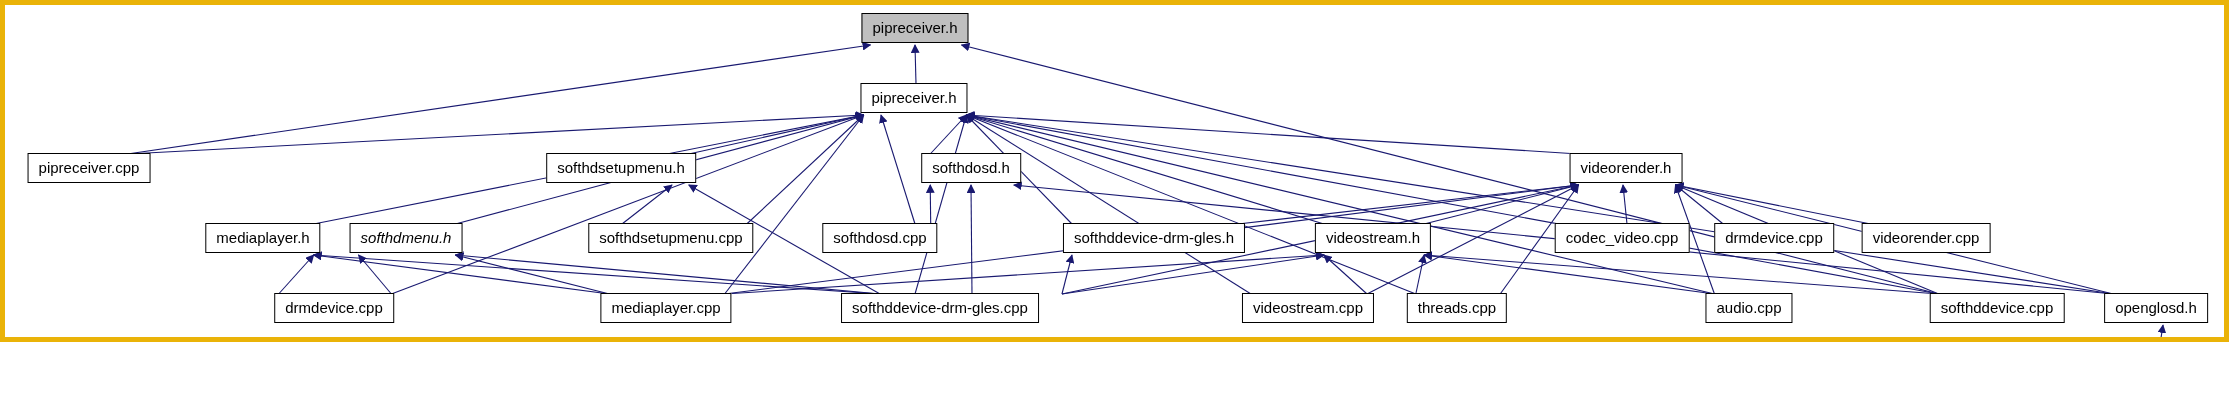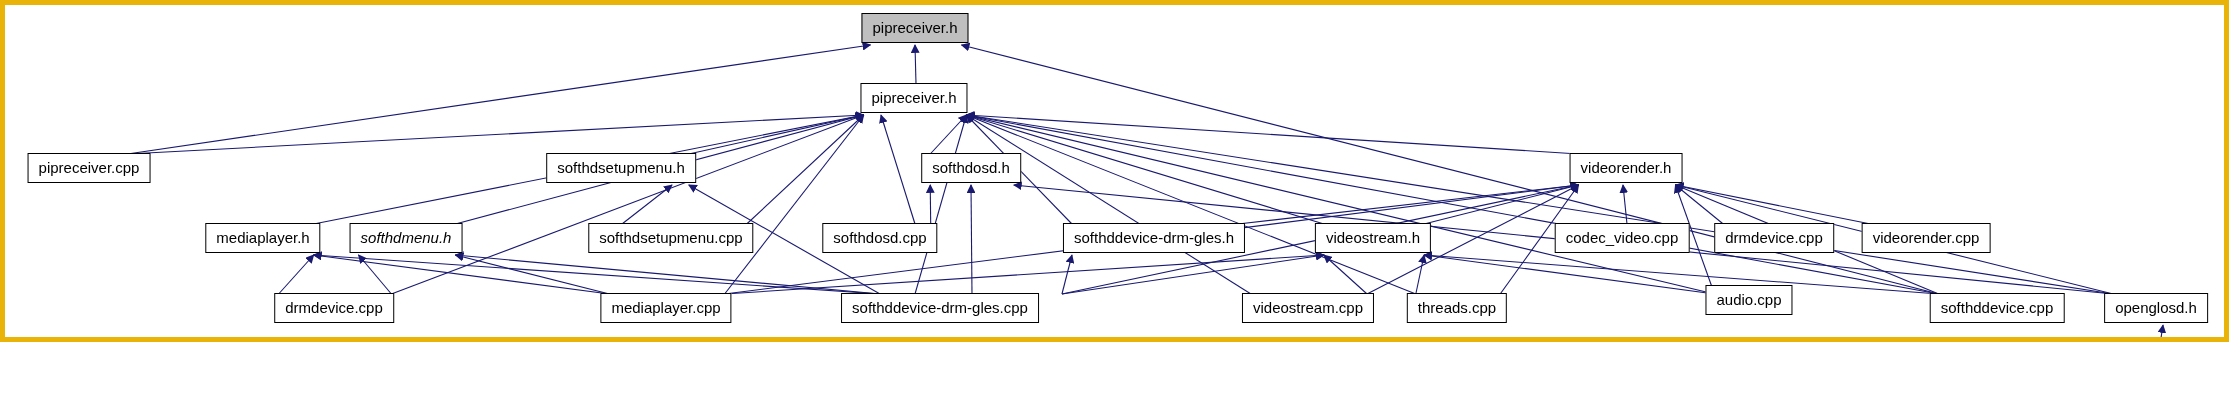--- a/index.html
+++ b/index.html
@@ -109,18 +109,18 @@
       <div class="node" style="left: 1149px; top: 218px;">softhddevice-drm-gles.h</div>
       <div class="node" style="left: 1368px; top: 218px;">videostream.h</div>
       <div class="node" style="left: 1617px; top: 218px;">codec_video.cpp</div>
       <div class="node" style="left: 1769px; top: 218px;">drmdevice.cpp</div>
       <div class="node" style="left: 1921px; top: 218px;">videorender.cpp</div>
       <div class="node" style="left: 329px; top: 288px;">drmdevice.cpp</div>
       <div class="node" style="left: 661px; top: 288px;">mediaplayer.cpp</div>
       <div class="node" style="left: 935px; top: 288px;">softhddevice-drm-gles.cpp</div>
       <div class="node" style="left: 1303px; top: 288px;">videostream.cpp</div>
       <div class="node" style="left: 1452px; top: 288px;">threads.cpp</div>
-      <div class="node" style="left: 1744px; top: 280px;">audio.cpp</div>
+      <div class="node" style="left: 1744px; top: 288px;">audio.cpp</div>
       <div class="node" style="left: 1992px; top: 288px;">softhddevice.cpp</div>
       <div class="node" style="left: 2151px; top: 288px;">openglosd.h</div>
       <div class="node" style="left: 2157px; top: 358px;">openglosd.cpp</div>
     </div>
 </div>
 
 </body></html>

